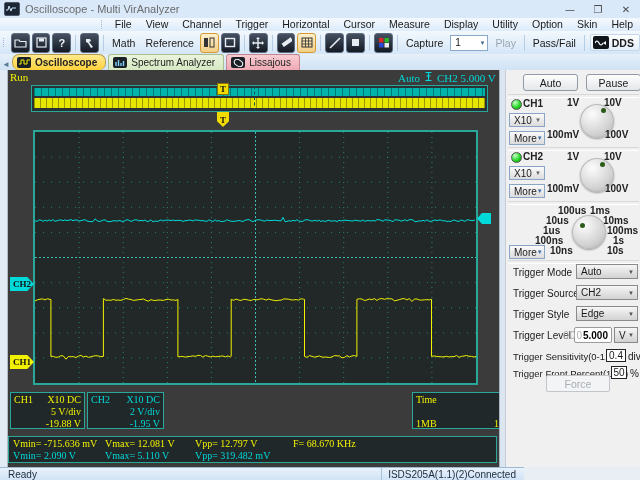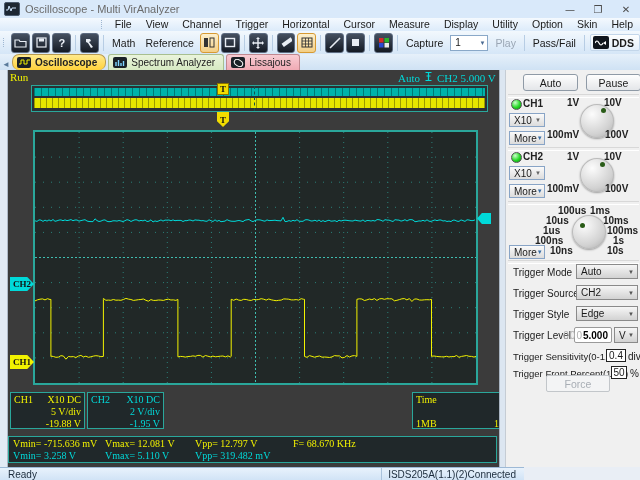--- a/index.html
+++ b/index.html
@@ -391,21 +391,21 @@
             <span>1MB</span>
             <span>16 MSa/s</span>
           </div>
       </div>
 
       <div class="measbox">
         <span class="meas-y">Vmin= -715.636 mV</span>
         <span class="meas-y">Vmax= 12.081 V</span>
         <span class="meas-y">Vpp= 12.797 V</span>
         <span class="meas-y">F= 68.670 KHz</span>
-        <span class="meas-c">Vmin= 3.258 V</span>
+        <span class="meas-c">Vmin= 2.090 V</span>
         <span class="meas-c">Vmax= 5.110 V</span>
         <span class="meas-c">Vpp= 319.482 mV</span>
       </div>
     </div>
 
     <div class="splitter"></div>
 
     <div class="panel">
       <div class="pbtn" style="left:17px;top:4px;width:53px;">Auto</div>
       <div class="pbtn" style="left:80px;top:4px;width:53px;">Pause</div>

